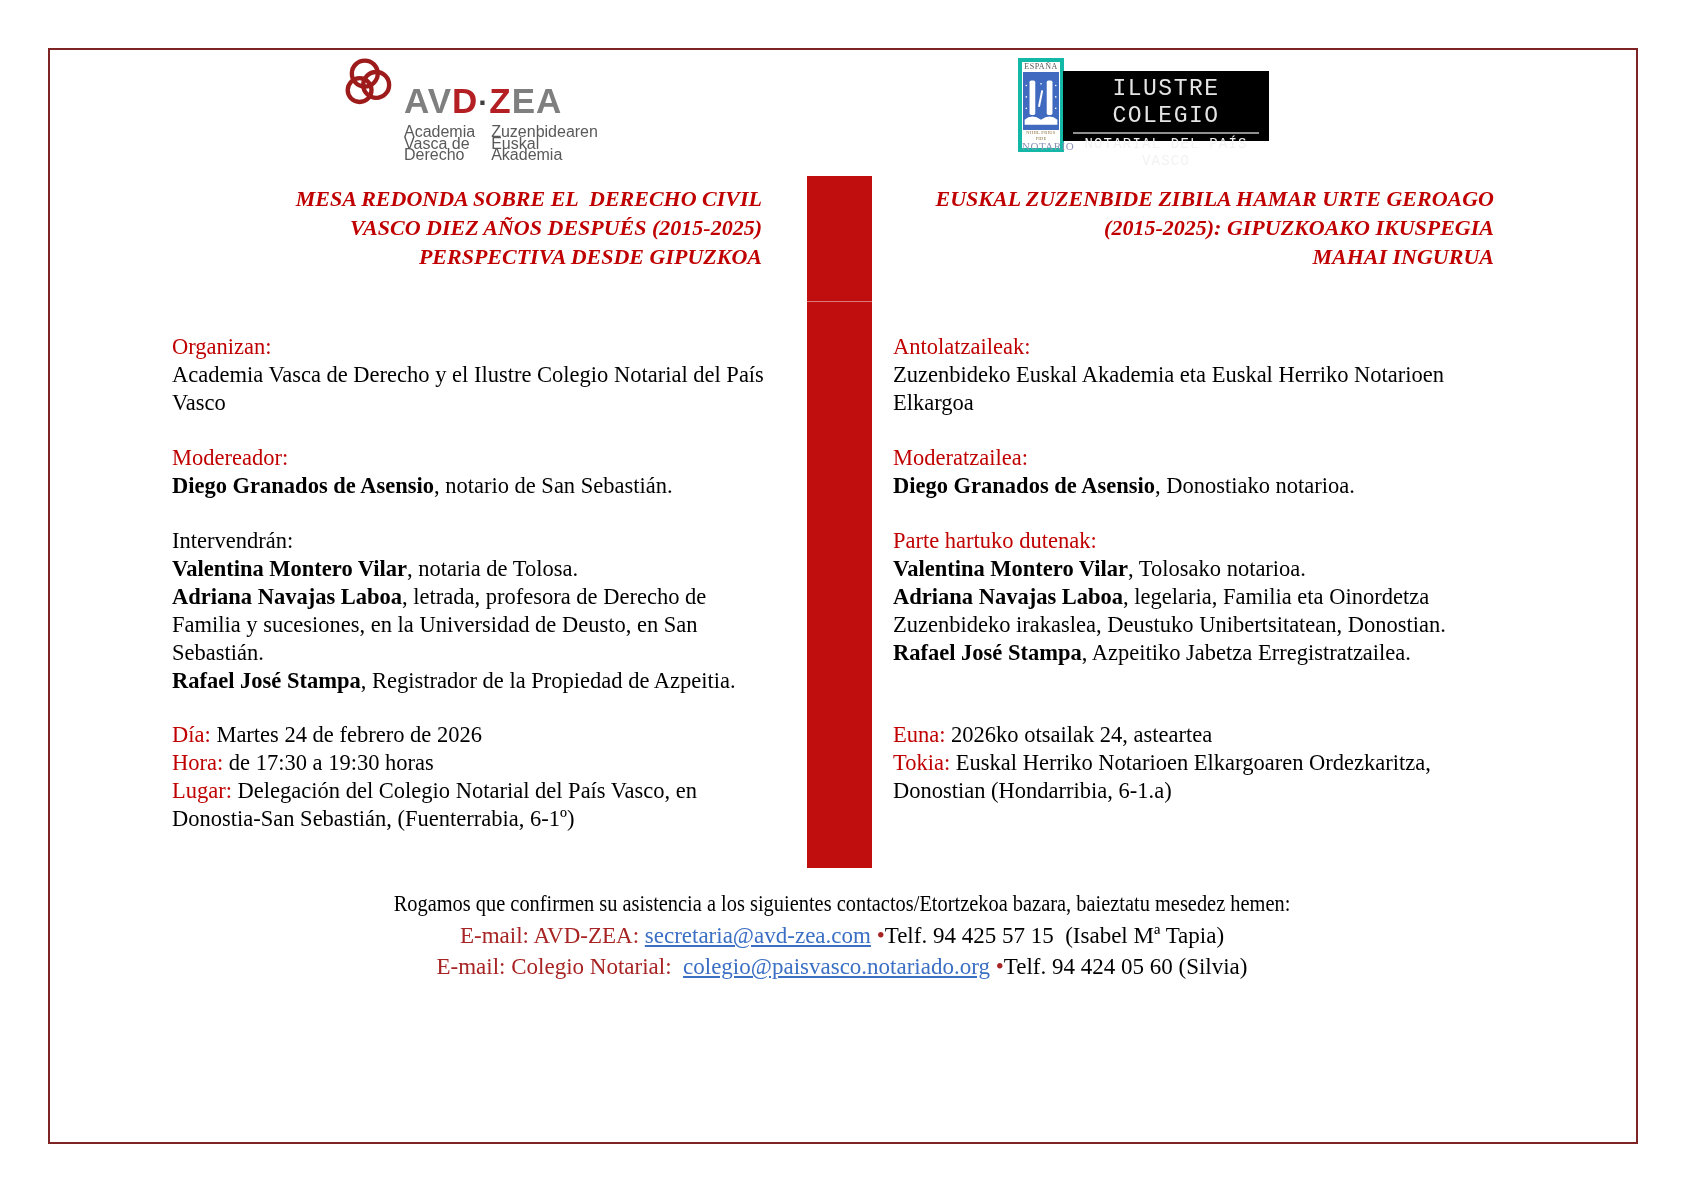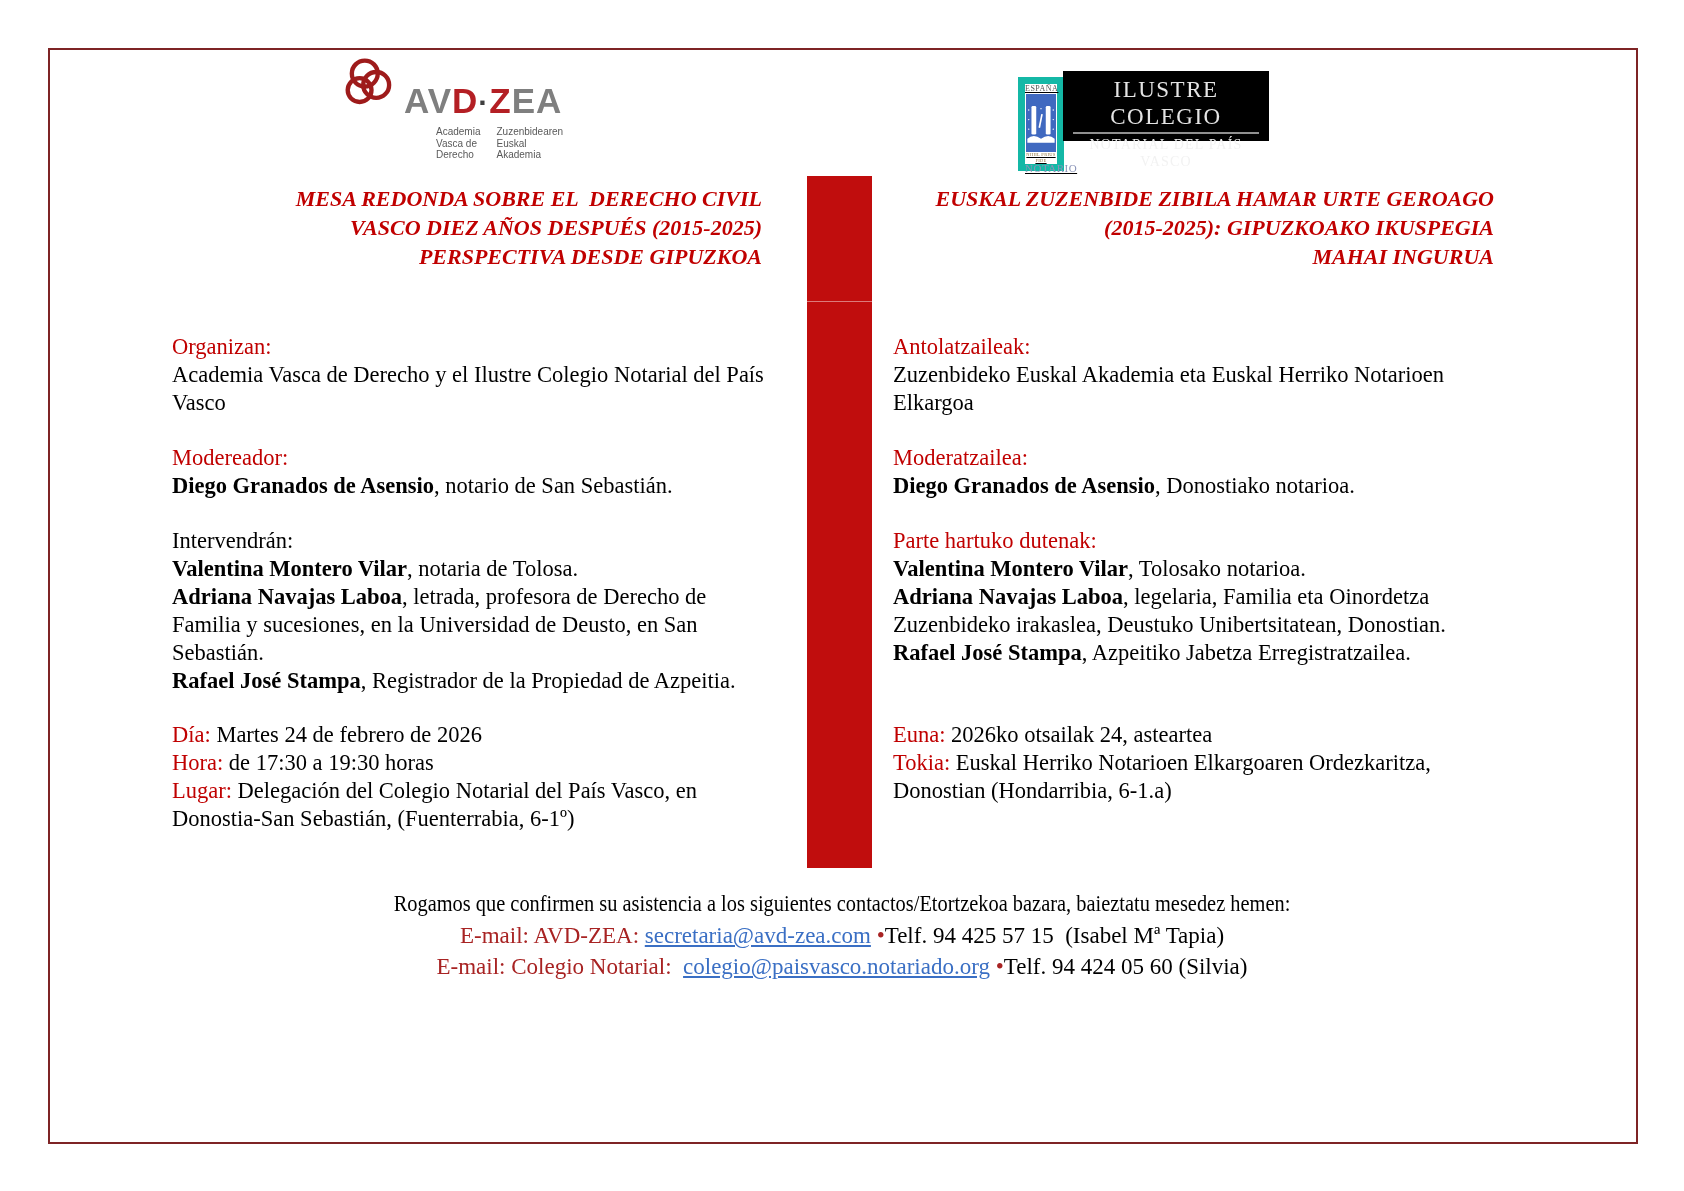--- a/index.html
+++ b/index.html
@@ -16,33 +16,33 @@
   
   .avd-logo{position:absolute;left:342px;top:58px;display:flex;}
   .avd-rings{width:58px;height:58px;flex:0 0 auto;}
   .avd-right{margin-left:4px;}
   .avd-word{margin-top:26px;font-family:"Liberation Sans",sans-serif;font-weight:bold;
             font-size:35px;line-height:34px;letter-spacing:1px;}
   .avd-word .g{color:var(--logo_gray,#7f7f7f);}
   .avd-word .r{color:var(--logo_red,#b41f24);}
   .avd-word .k{color:#3f3f3f;font-size:30px;}
   .avd-subs{display:flex;gap:16px;margin-top:6px;font-family:"Liberation Sans",sans-serif;
-            font-size:10px;line-height:11.5px;color:#595959;margin-left:32px;}
+            font-size:16px;line-height:11.5px;color:#595959;}
   .sub{white-space:pre-line;}
 
   
-  .emblem{position:absolute;left:1018px;top:77px;width:46px;height:94px;background:#fff;
-          border:7px solid #14b8a6;text-align:center;box-sizing:border-box;text-decoration:underline;}
+  .emblem{position:absolute;left:1018px;top:58px;width:46px;height:94px;background:#fff;
+          border:4px solid #14b8a6;text-align:center;box-sizing:border-box;}
   .em-top{font-size:8px;line-height:10px;letter-spacing:.5px;color:#555;font-family:"Liberation Serif",serif;}
   .em-blue{height:58px;margin:0 1px;background:var(--emblem_blue,#4069c0);}
   .em-blue svg{width:100%;height:100%;display:block;}
   .em-b1{font-size:4.5px;line-height:6px;color:#8a6f3a;letter-spacing:.3px;overflow:hidden;}
   .em-b2{font-size:11px;line-height:9px;color:#8a93b8;letter-spacing:.5px;}
   .blackbox{position:absolute;left:1063px;top:71px;width:206px;height:70px;background:#000;
-            color:#e8e8e8;text-align:center;box-sizing:border-box;padding-top:5px;}
+            color:#e8e8e8;text-align:center;box-sizing:border-box;padding-top:5px;font-family:Liberation Mono, monospace;}
   .bb-1{font-size:23px;line-height:27px;letter-spacing:1.5px;color:#e4e4e4;}
   .bb-rule{height:2px;background:#909090;margin:2px 10px 2px;}
   .bb-2{font-size:14px;line-height:17px;letter-spacing:1.2px;color:#f2f2f2;}
 
   
   .title{position:absolute;top:184px;text-align:right;font-weight:bold;font-style:italic;
          font-size:22px;line-height:29px;color:var(--accent_red,#c00000);}
   .t-left{left:146px;width:616px;}
   .t-right{left:874px;width:620px;}
   .preserve{white-space:pre-wrap;}

